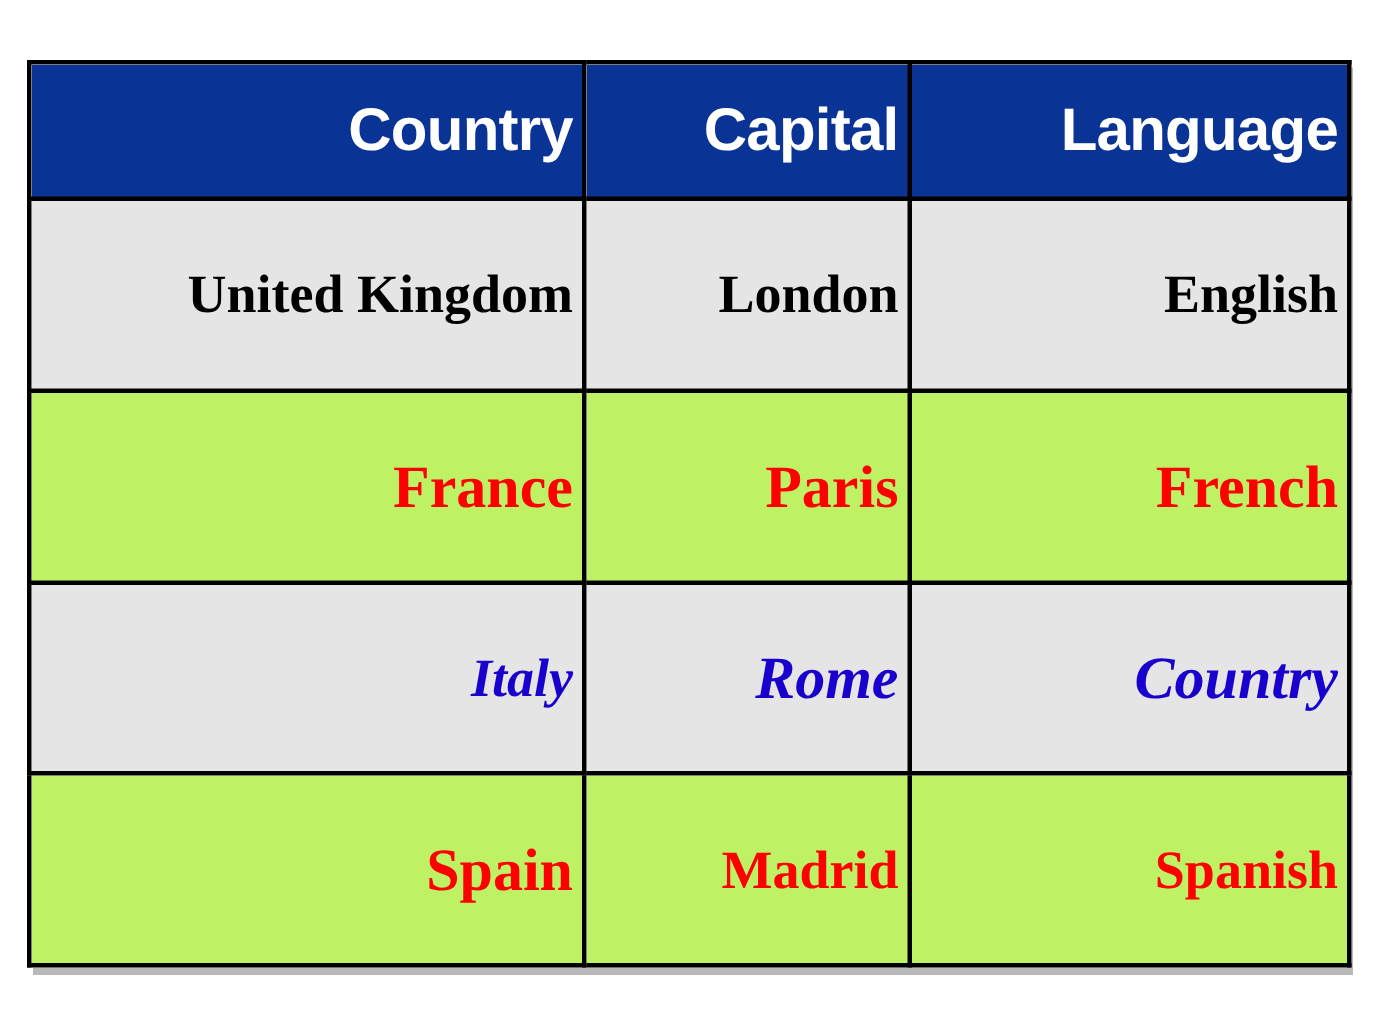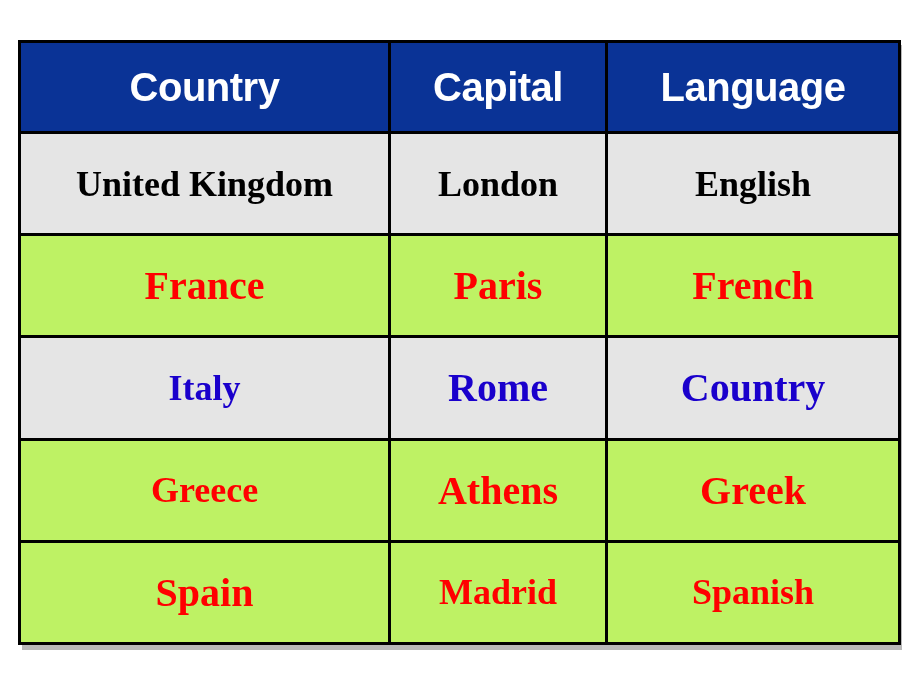--- a/index.html
+++ b/index.html
@@ -47,21 +47,21 @@
     height: 605px;
     border-collapse: collapse;
     table-layout: fixed;
     background: #ffffff;
   }
 
   table.data-table td,
   table.data-table th {
     border: 3px solid #000000;
     padding: 0 6px;
-    text-align: center;
+    text-align: right;
     vertical-align: middle;
     overflow: hidden;
     white-space: nowrap;
   }
 
   
   col.col-country  { width: 370px; }
   col.col-capital  { width: 217px; }
   col.col-language { width: 293px; }
 
@@ -83,21 +83,21 @@
   tbody tr.row-lime  td { background: #bef264; }
 
   tbody td {
     font-family: "Liberation Serif", "DejaVu Serif", serif;
     font-weight: bold;
     font-size: 37px;
   }
 
   tbody tr.ink-black td { color: #000000; }
   tbody tr.ink-red   td { color: #ff0000; }
-  tbody tr.ink-blue  td { color: #1a00cc; }
+  tbody tr.ink-blue  td { color: #1a00cc; font-style: italic; }
   td.sz-sm { font-size: 33px; }
   td.sz-md { font-size: 36px; }
   td.sz-lg { font-size: 40px; }
 
   
   tbody tr.last-row td.overhang {
     padding-bottom: 6px;
     position: relative;
   }
 </style>
@@ -138,25 +138,20 @@
           <td class="sz-lg">Paris</td>
           <td class="sz-lg">French</td>
         </tr>
 
         <tr class="row-teal ink-blue">
           <td class="sz-md">Italy</td>
           <td class="sz-lg">Rome</td>
           <td class="sz-lg">Country</td>
         </tr>
 
-        <tr class="row-lime ink-red">
-          <td class="sz-md">Greece</td>
-          <td class="sz-lg">Athens</td>
-          <td class="sz-lg">Greek</td>
-        </tr>
 
 
         <tr class="row-lime ink-red">
           <td class="sz-lg">Spain</td>
           <td class="sz-md">Madrid</td>
           <td class="sz-md">Spanish</td>
         </tr>
 
 
       </tbody>

